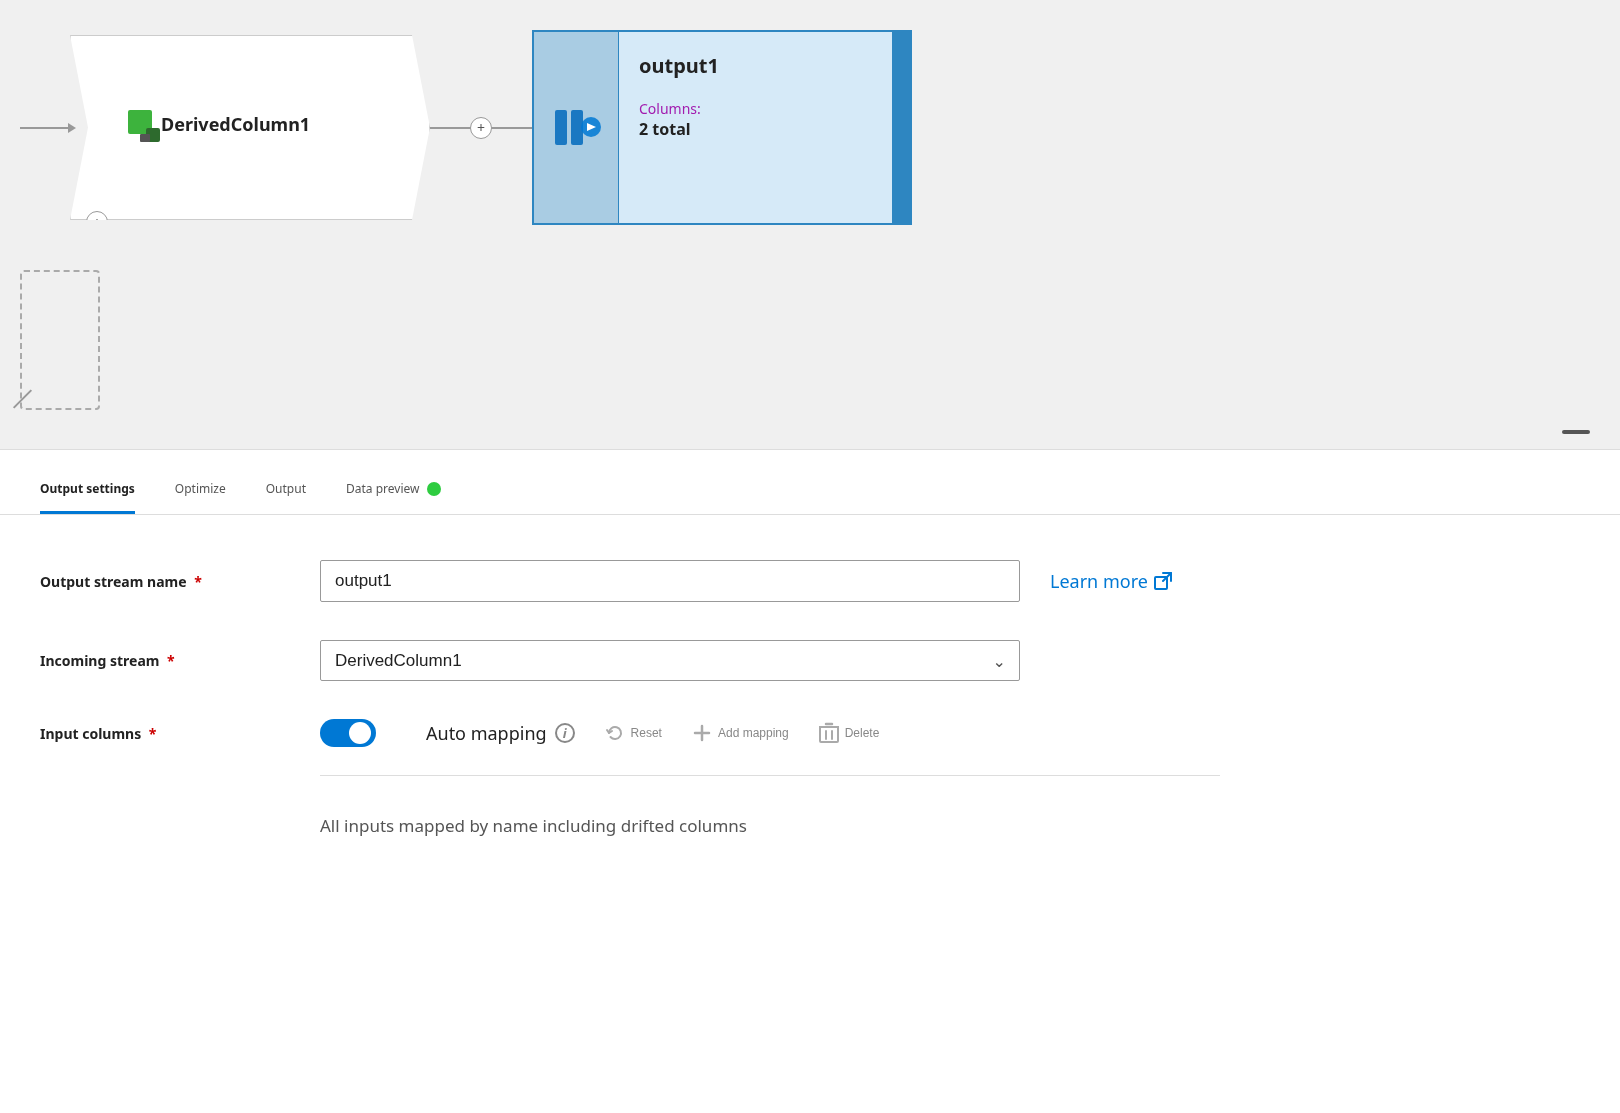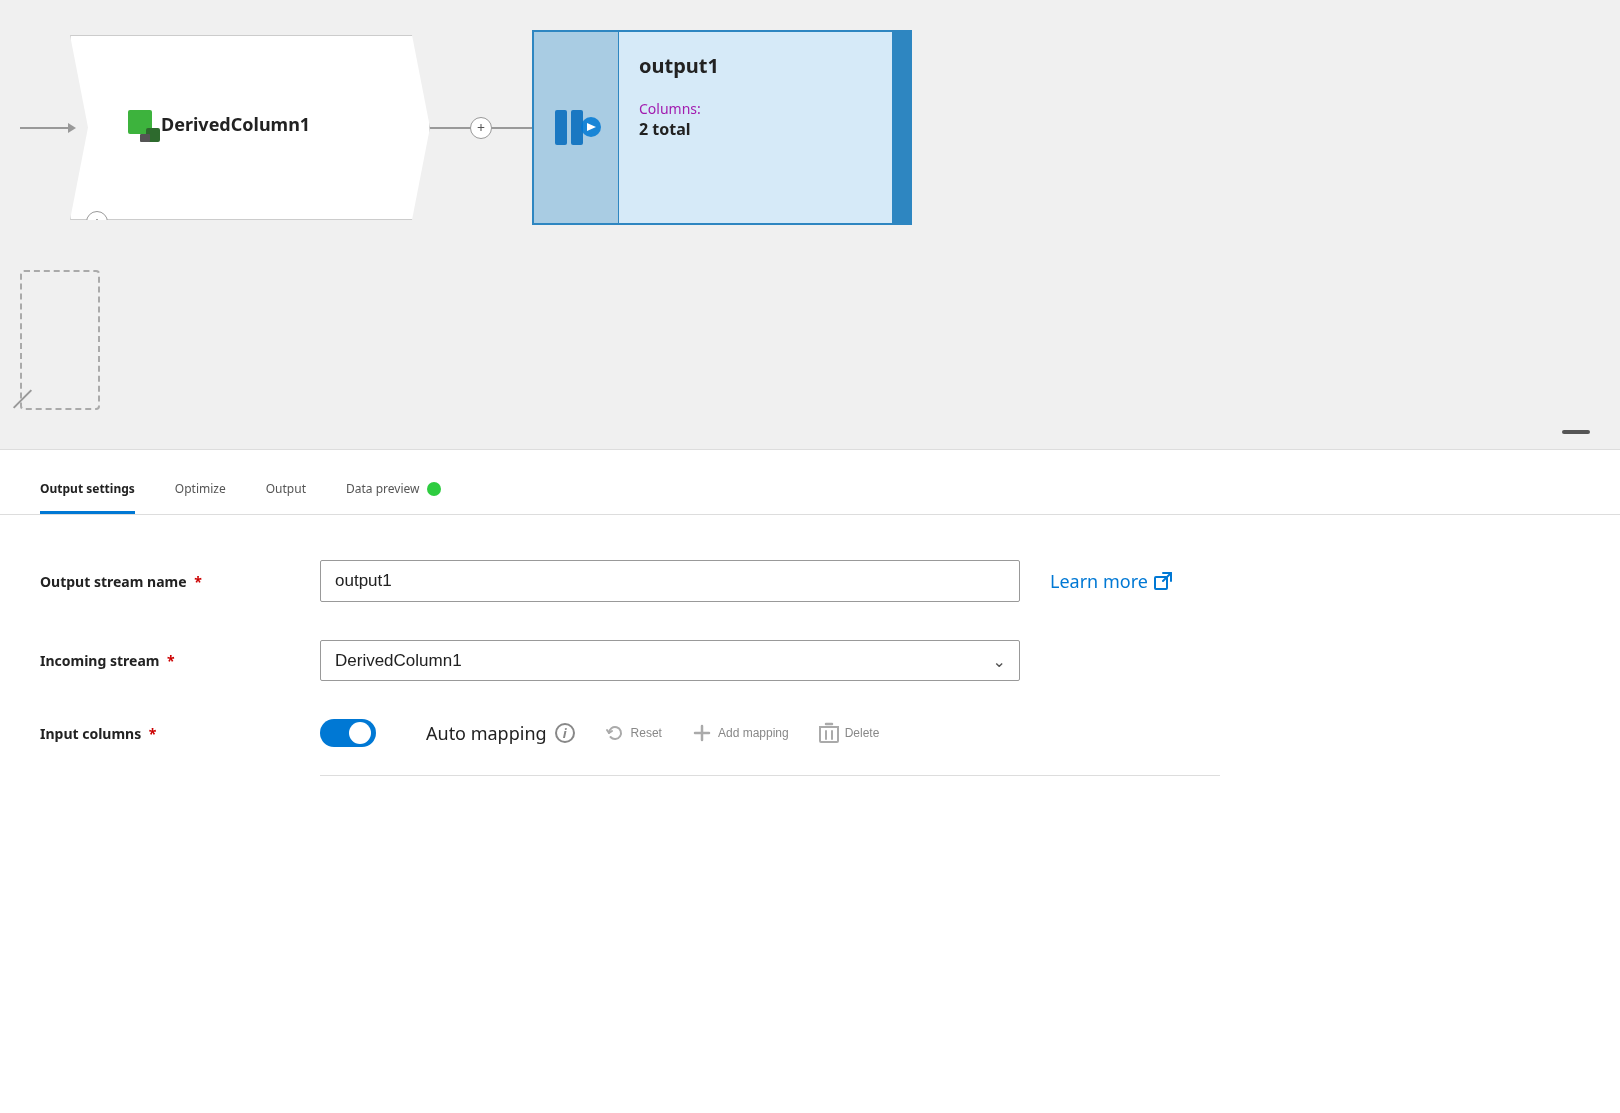--- a/index.html
+++ b/index.html
@@ -568,15 +568,16 @@
             <line x1="7" y1="9" x2="7" y2="17" stroke="#aaa" stroke-width="2" stroke-linecap="round"></line>
             <line x1="13" y1="9" x2="13" y2="17" stroke="#aaa" stroke-width="2" stroke-linecap="round"></line>
           </svg>
           <span>Delete</span>
         </button>
       </div>
     </div>
 
     <div class="divider-line"></div>
 
+    <div class="mapped-hint">All inputs mapped by name including drifted columns</div>
 
   </div>
 </div>
 
 </body></html>

